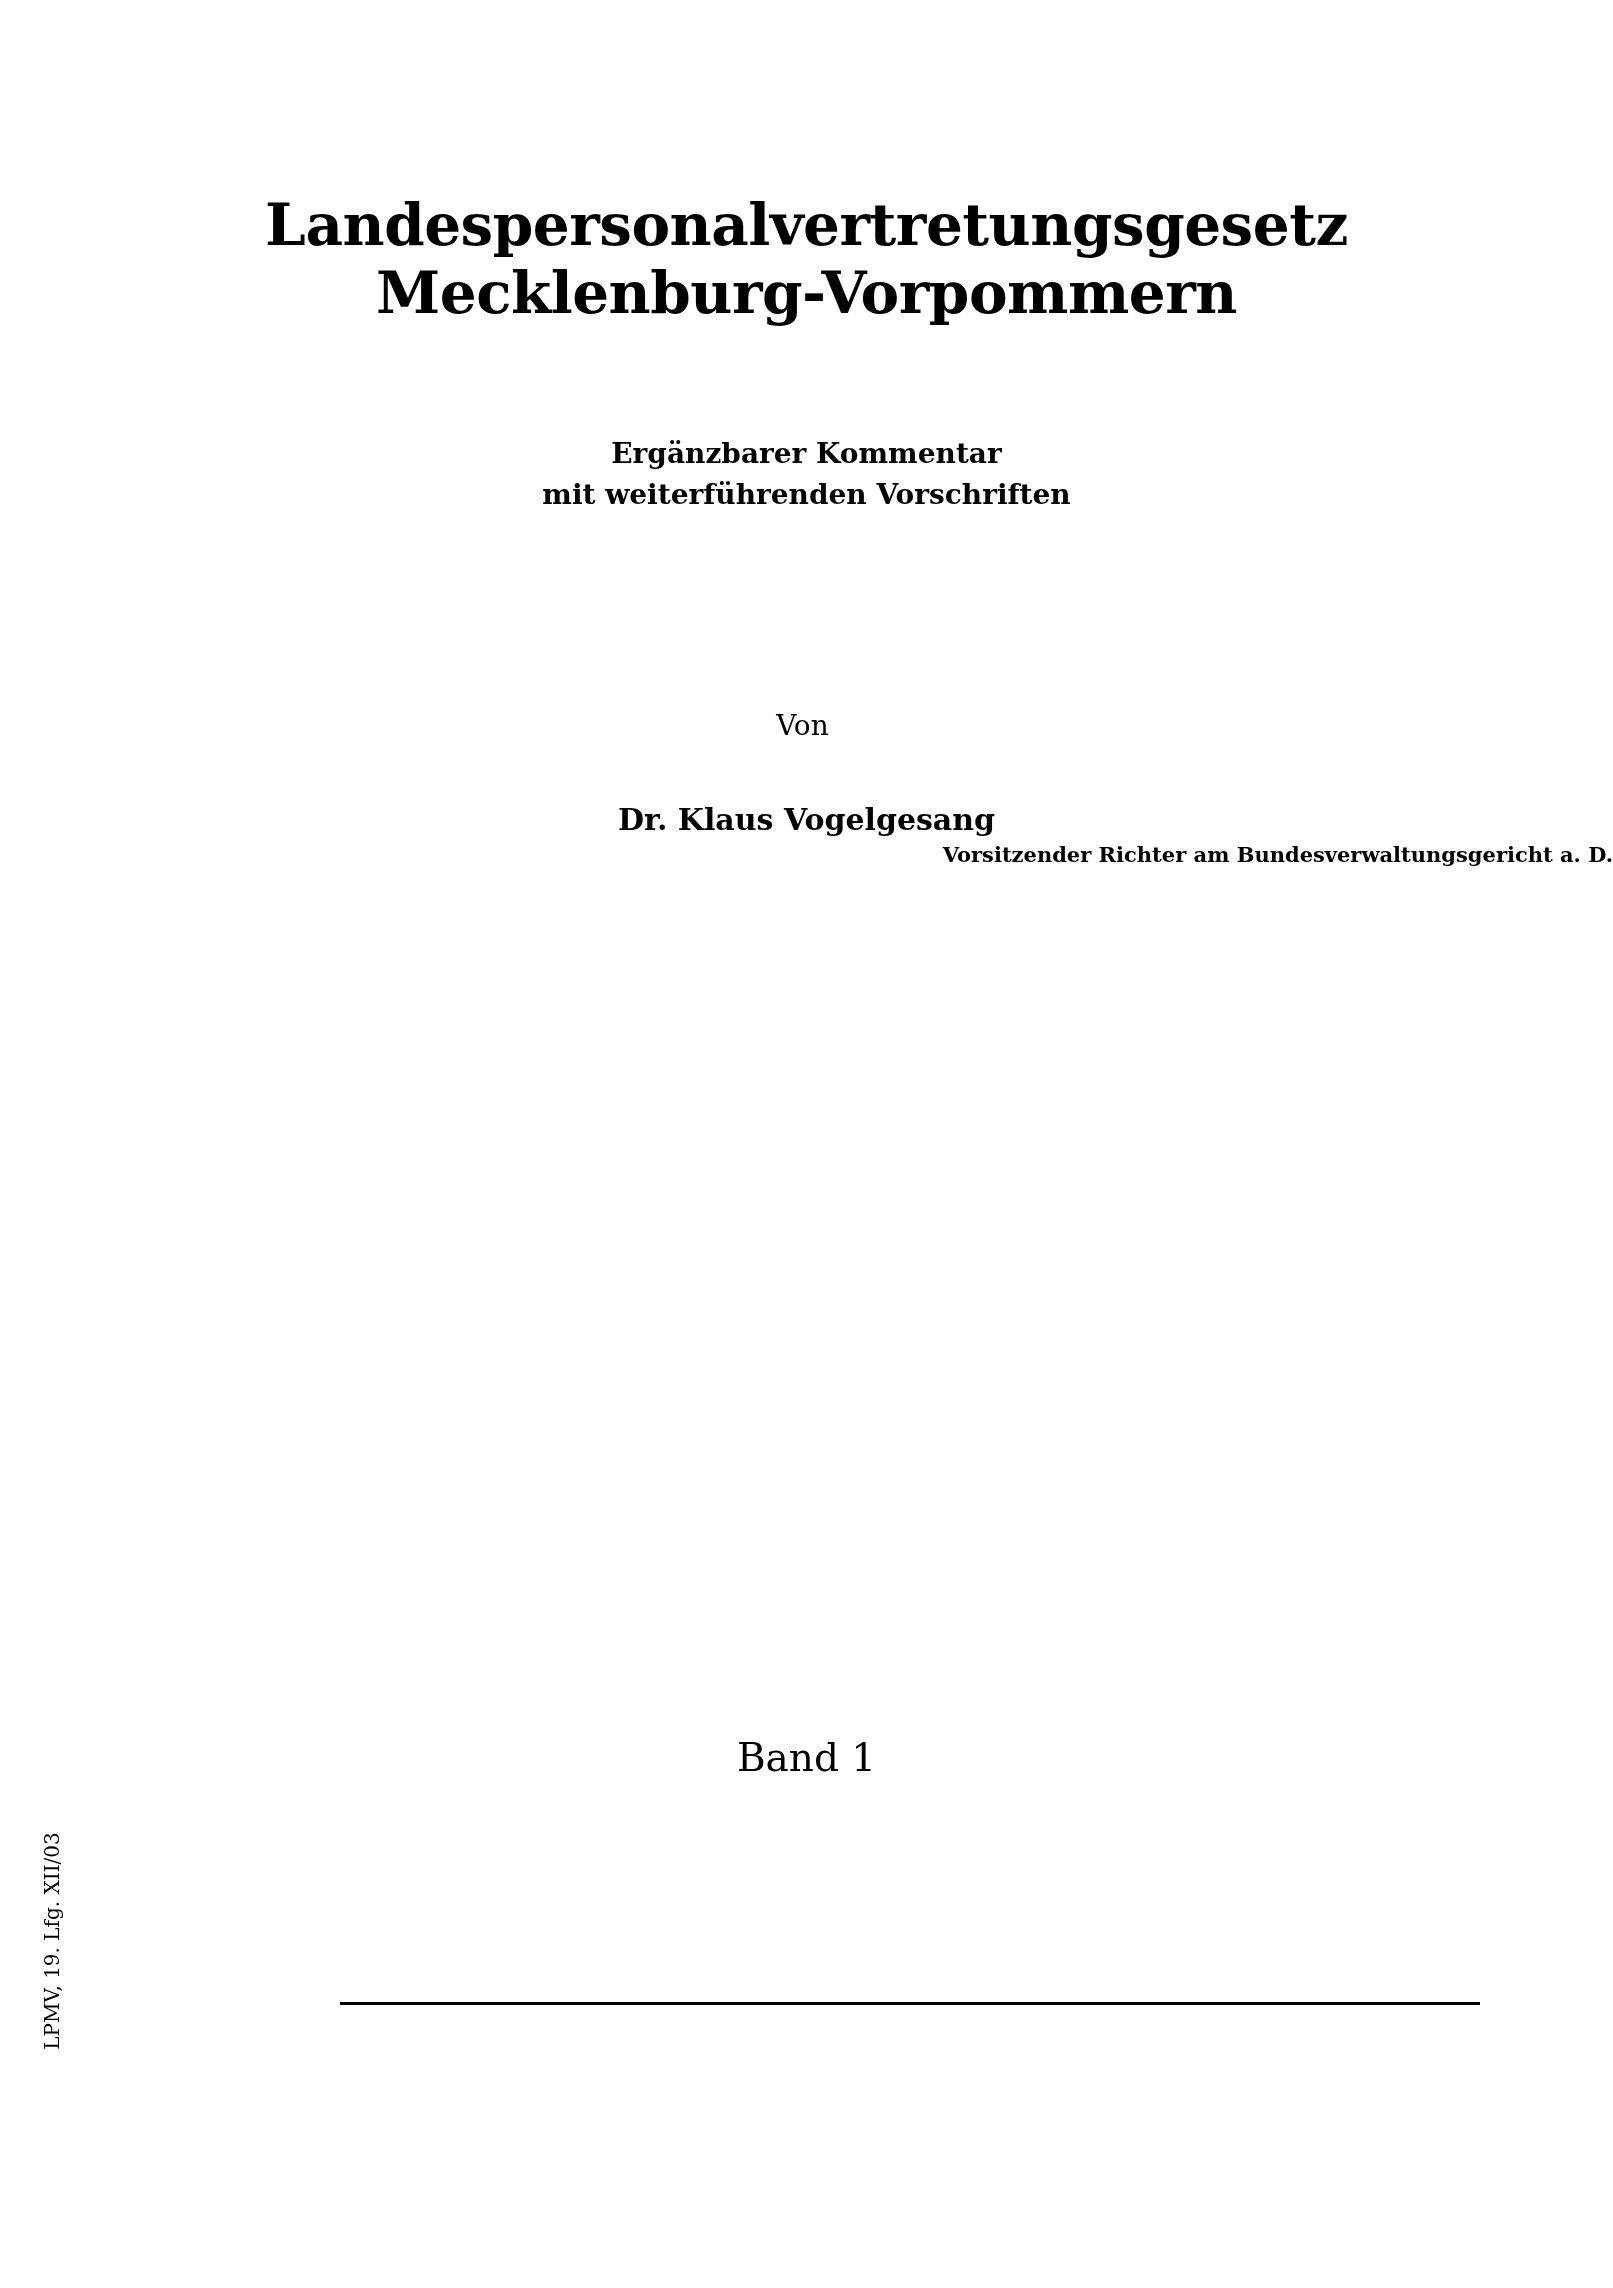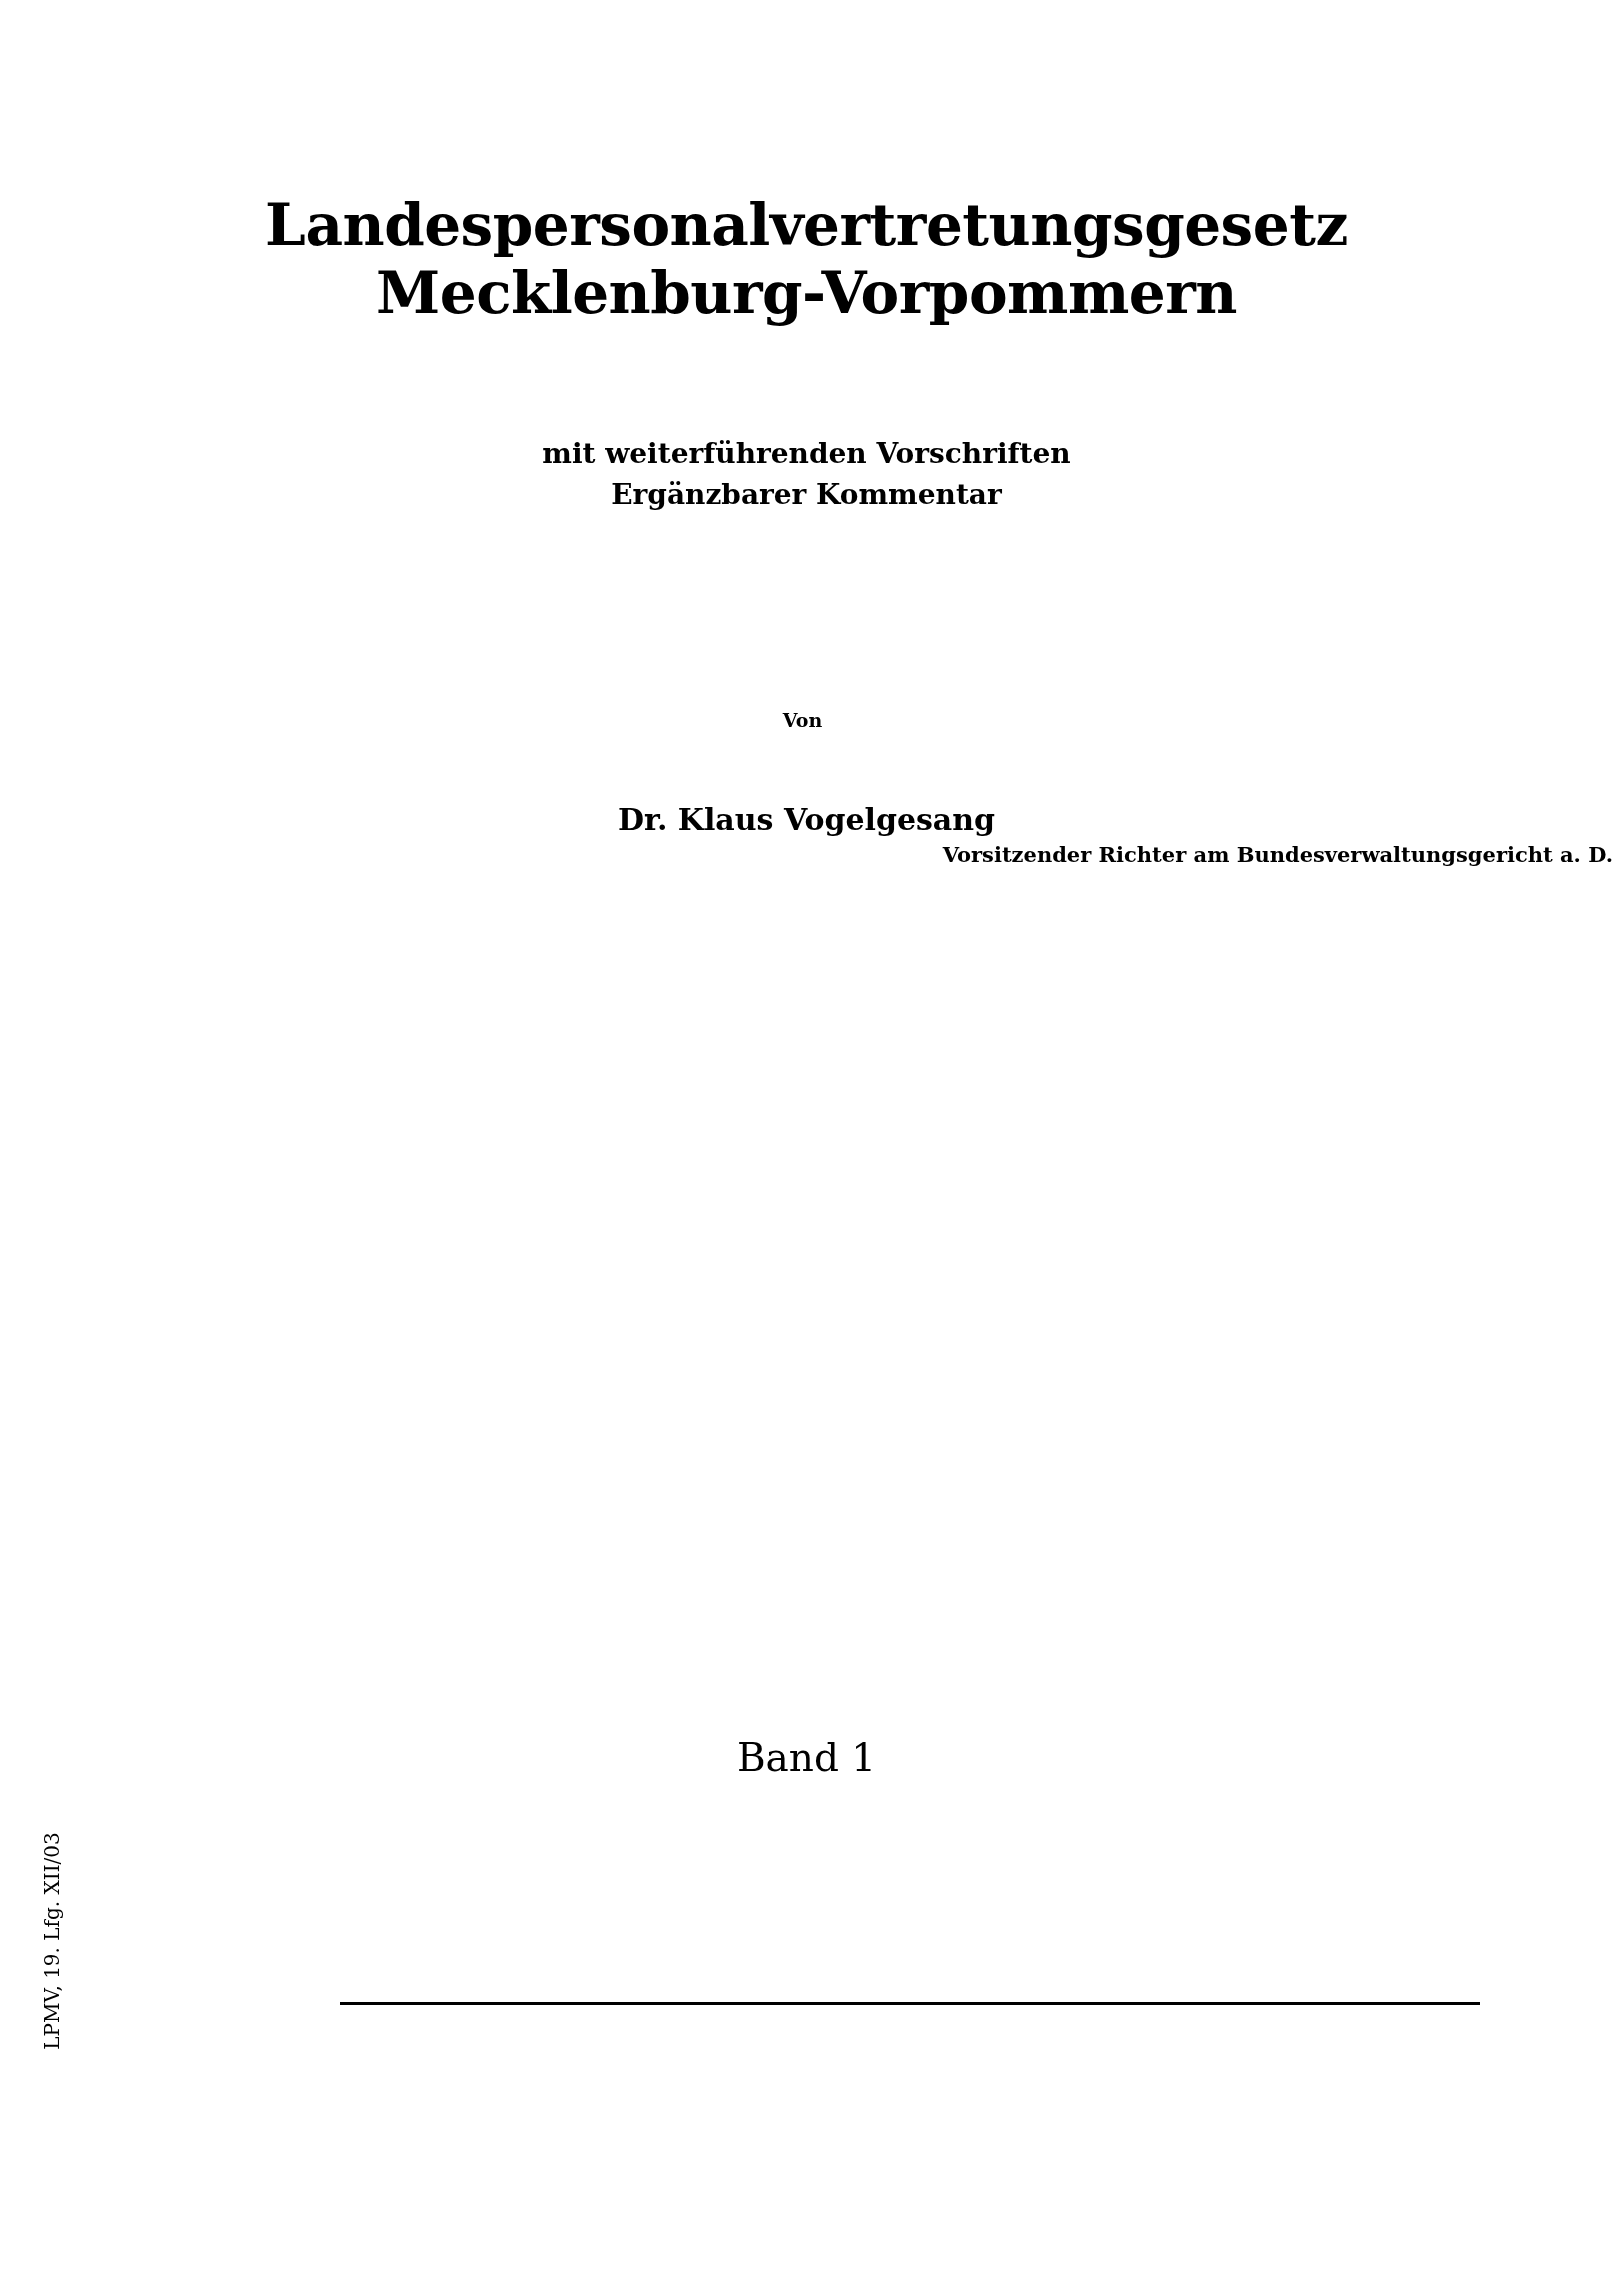--- a/index.html
+++ b/index.html
@@ -53,22 +53,21 @@
   }
 
   
   .von {
     position: absolute;
     left: 0;
     right: 8px;
     top: 709px;
     text-align: center;
     font-family: "DejaVu Serif", serif;
-    font-size: 19px;
-    font-weight: bold;
+    font-size: 28px;
   }
 
   .main-author-name {
     position: absolute;
     left: 0;
     right: 0;
     top: 789px;
     text-align: center;
     font-family: "DejaVu Serif", serif;
     font-weight: bold;
@@ -161,22 +160,22 @@
 <body>
 
 <div class="page">
 
   <div class="title-block">
     <div class="title-line">Landespersonalvertretungsgesetz</div>
     <div class="title-line">Mecklenburg-Vorpommern</div>
   </div>
 
   <div class="subtitle-block">
+    <div class="subtitle-line">Ergänzbarer Kommentar</div>
     <div class="subtitle-line">mit weiterführenden Vorschriften</div>
-    <div class="subtitle-line">Ergänzbarer Kommentar</div>
   </div>
 
   <div class="von">Von</div>
 
   <div class="main-author-name">Dr. Klaus Vogelgesang</div>
   <div class="main-author-role">Vorsitzender Richter am Bundesverwaltungsgericht a. D.</div>
 
 
   <div class="volume">Band 1</div>
 

